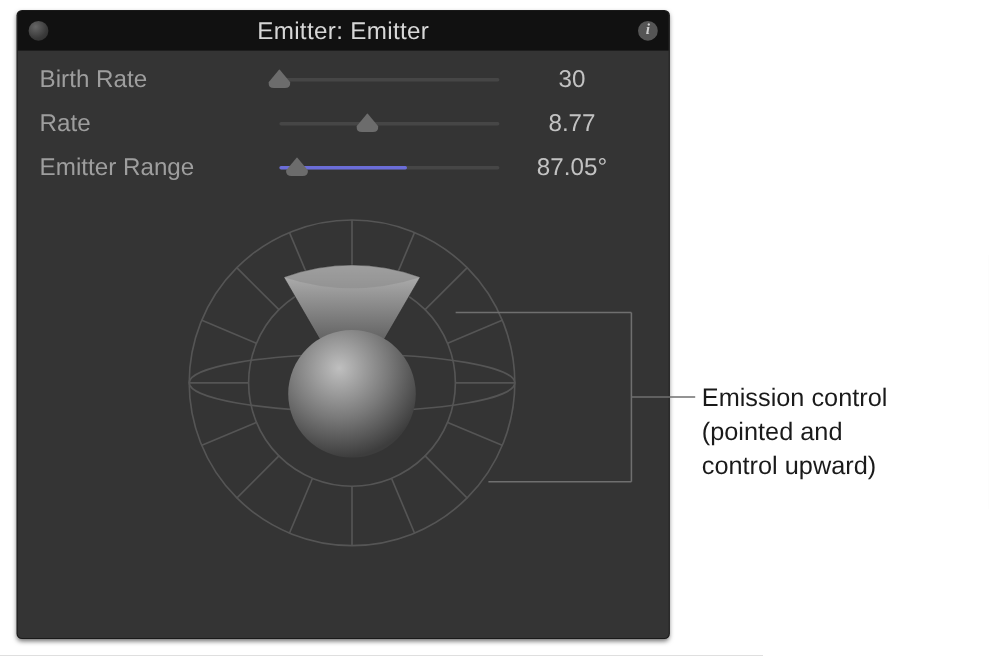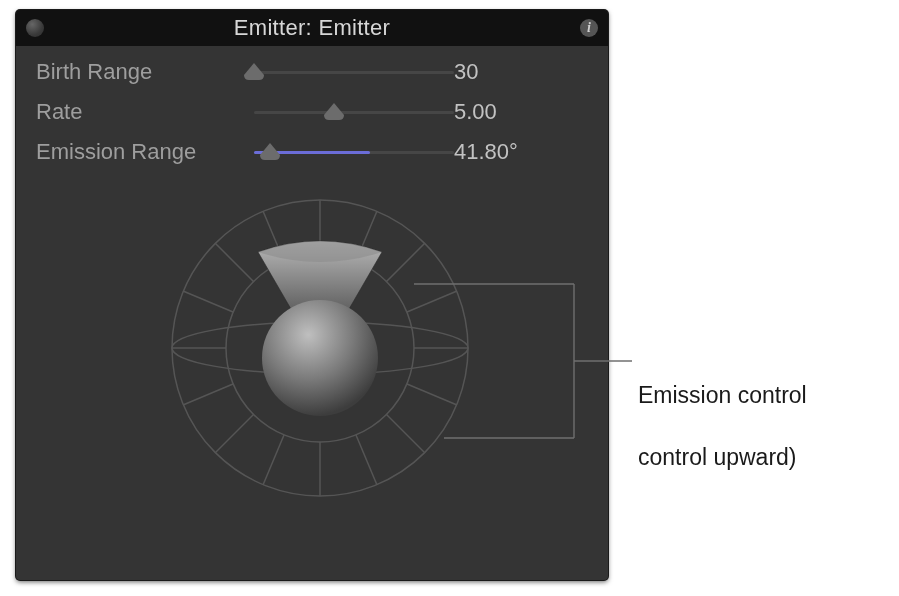--- a/index.html
+++ b/index.html
@@ -120,21 +120,21 @@
     position: absolute;
     top: 3px;
     width: 20px;
     height: 17px;
     transform: translateX(-10px);
   }
   .slider .thumb svg { display: block; }
 
   .row .value {
     flex: 1 1 auto;
-    text-align: left;
+    text-align: center;
     color: #c2c2c2;
     font-size: 22px;
     font-variant-numeric: tabular-nums;
   }
 
   
   .emission-area {
     position: relative;
     height: 340px;
   }
@@ -155,40 +155,39 @@
     height: 170px;
   }
   .callout-text {
     position: absolute;
     left: 638px;
     top: 346px;
     width: 250px;
     color: #1a1a1a;
     font-size: 23px;
     line-height: 1.35;
-    margin-top: 34px;
   }
 </style>
 </head>
 <body>
 
 <div class="stage">
 
   <div class="panel">
 
     <div class="panel-header">
       <div class="dot"></div>
       <div class="title">Emitter: Emitter</div>
       <div class="info">i</div>
     </div>
 
     <div class="rows">
 
       <div class="row">
-        <div class="label">Birth Range</div>
+        <div class="label">Birth Rate</div>
         <div class="slider">
           <div class="track"></div>
           <div class="fill" style="width:0%"></div>
           <div class="thumb" style="left:0%">
             <svg width="20" height="17" viewBox="0 0 20 17">
                 <path d="M10 0 L20 12 Q20 17 15 17 L5 17 Q0 17 0 12 Z" fill="#6c6c6c"></path>
               </svg>
           </div>
         </div>
         <div class="value">30</div>
@@ -198,36 +197,36 @@
         <div class="label">Rate</div>
         <div class="slider">
           <div class="track"></div>
           <div class="fill" style="width:0%"></div>
           <div class="thumb" style="left:40%">
             <svg width="20" height="17" viewBox="0 0 20 17">
                 <path d="M10 0 L20 12 Q20 17 15 17 L5 17 Q0 17 0 12 Z" fill="#6c6c6c"></path>
               </svg>
           </div>
         </div>
-        <div class="value">5.00</div>
+        <div class="value">8.77</div>
       </div>
 
 
       <div class="row">
-        <div class="label">Emission Range</div>
+        <div class="label">Emitter Range</div>
         <div class="slider">
           <div class="track"></div>
           <div class="fill" style="width:58%"></div>
           <div class="thumb" style="left:8%">
             <svg width="20" height="17" viewBox="0 0 20 17">
                 <path d="M10 0 L20 12 Q20 17 15 17 L5 17 Q0 17 0 12 Z" fill="#6c6c6c"></path>
               </svg>
           </div>
         </div>
-        <div class="value">41.80°</div>
+        <div class="value">87.05°</div>
       </div>
 
     </div>
 
     <div class="emission-area">
       <div class="emission-control">
         <svg width="320" height="320" viewBox="0 0 320 320">
           <defs>
             <radialGradient id="ballG" cx="40%" cy="30%" r="70%">
               <stop offset="0%" stop-color="#bfbfbf"></stop>
@@ -298,17 +297,17 @@
       <line x1="30" y1="160" x2="160" y2="160"></line>
 
       <line x1="160" y1="6" x2="160" y2="160"></line>
 
       <line x1="160" y1="83" x2="218" y2="83"></line>
     </g>
   </svg>
 
   <div class="callout-text">
     <span>Emission control</span><br>
-    <br>
+    <span>(pointed and</span><br>
     <span>control upward)</span>
   </div>
 
 </div>
 
 </body></html>

